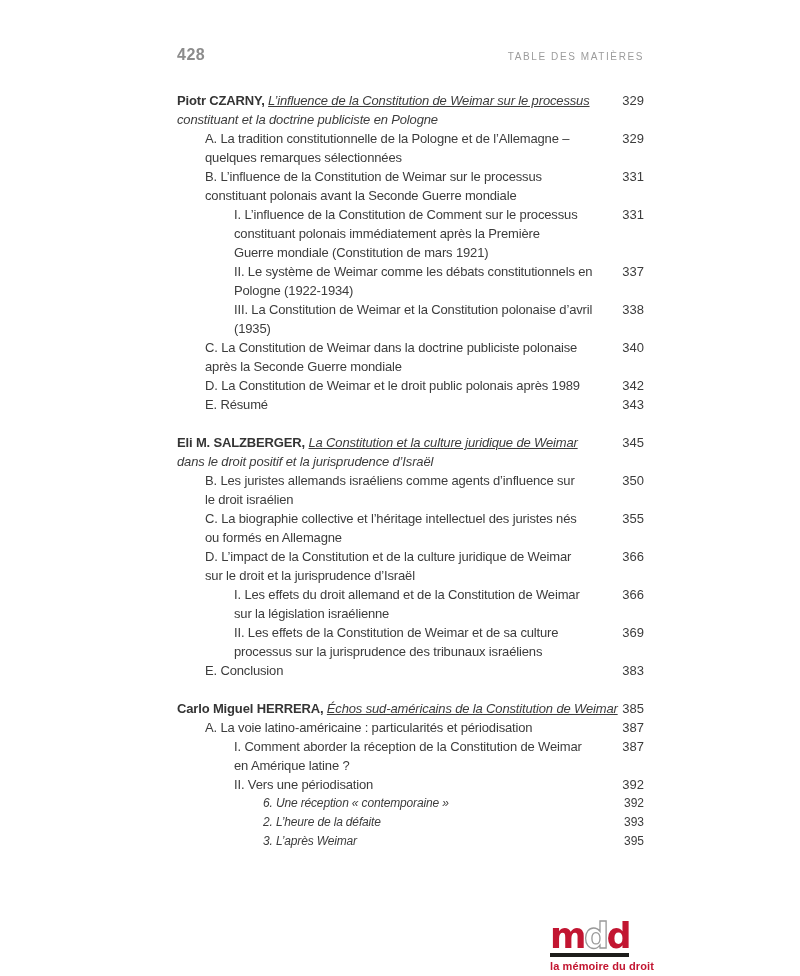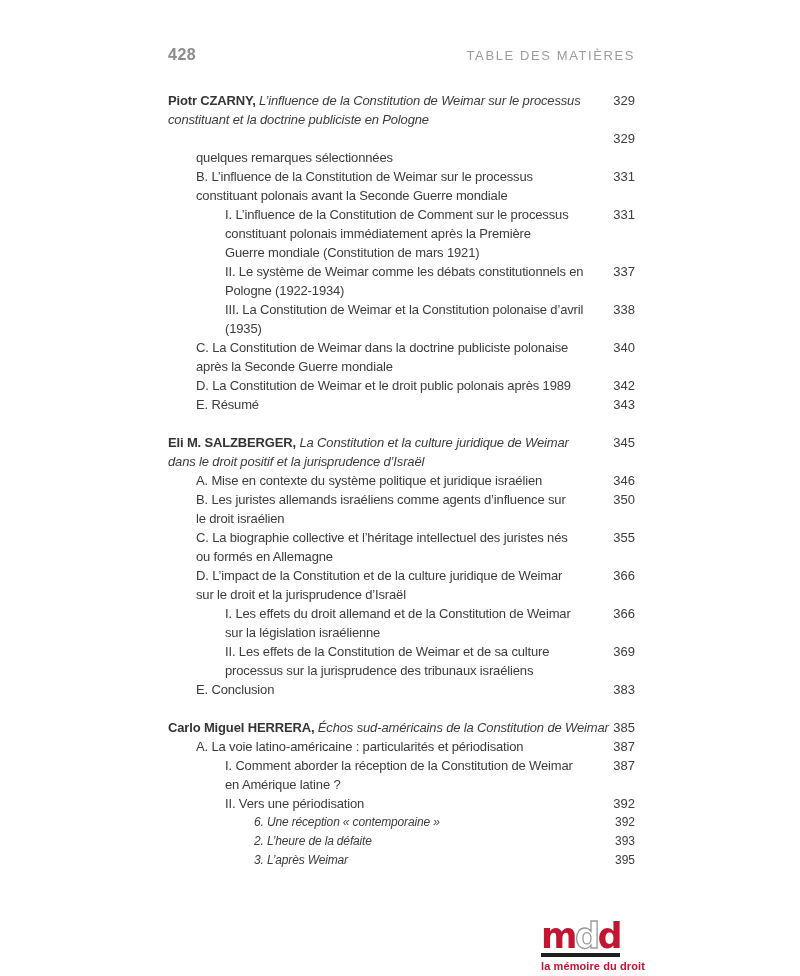--- a/index.html
+++ b/index.html
@@ -3,40 +3,41 @@
 <meta charset="utf-8">
 <style>
   html, body { margin: 0; padding: 0; background: #ffffff; }
   .page {
     position: relative;
     width: 696px;
     height: 976px;
     background: #ffffff;
     overflow: hidden;
     font-family: "Liberation Sans", sans-serif;
+    margin-left: 9px;
   }
 
   
   .running-header {
     position: absolute;
     left: 168px;
     top: 46px;
     width: 467px;
     display: flex;
     justify-content: space-between;
     align-items: baseline;
   }
   .page-number {
     font-size: 16px;
     font-weight: 700;
     color: #8c8c8c;
     letter-spacing: 0.5px;
   }
   .running-title {
-    font-size: 13px;
+    font-size: 10px;
     color: #9c9c9c;
     letter-spacing: 1.6px;
   }
 
   
   .toc {
     position: absolute;
     left: 168px;
     top: 91px;
     width: 467px;
@@ -59,21 +60,21 @@
     font-style: normal;
     font-weight: 400;
     letter-spacing: 0;
   }
   .i0 { padding-left: 0; }
   .i1 { padding-left: 28px; }
   .i2 { padding-left: 57px; }
   .i3 { padding-left: 86px; }
   .author { font-weight: 700; color: #343434; }
   .sep { white-space: pre; }
-  .title { font-style: italic; }
+  .title { font-style: italic; text-decoration: underline; }
   .row.cont .txt { font-style: italic; }
   .row.sub { font-size: 12px; }
   .row.sub .txt { font-style: italic; }
   .row.sub .num { font-size: 12px; }
 
   
   .logo {
     position: absolute;
     right: 76px;
     bottom: 4px;
@@ -115,38 +116,37 @@
 <div class="page">
 
   <div class="running-header">
     <span class="page-number">428</span>
     <span class="running-title">TABLE DES MATIÈRES</span>
   </div>
 
   <div class="toc">
       <div class="row i0"><span class="txt"><span class="author">Piotr CZARNY,</span><span class="sep"> </span><span class="title">L’influence de la Constitution de Weimar sur le processus</span></span><span class="num">329</span></div>
       <div class="row i0 cont"><span class="txt">constituant et la doctrine publiciste en Pologne</span></div>
-      <div class="row i1"><span class="num">329</span></div>
+      <div class="row i1"><span class="txt">A. La tradition constitutionnelle de la Pologne et de l’Allemagne –</span><span class="num">329</span></div>
       <div class="row i1"><span class="txt">quelques remarques sélectionnées</span></div>
       <div class="row i1"><span class="txt">B. L’influence de la Constitution de Weimar sur le processus</span><span class="num">331</span></div>
       <div class="row i1"><span class="txt">constituant polonais avant la Seconde Guerre mondiale</span></div>
       <div class="row i2"><span class="txt">I. L’influence de la Constitution de Comment sur le processus</span><span class="num">331</span></div>
       <div class="row i2"><span class="txt">constituant polonais immédiatement après la Première</span></div>
       <div class="row i2"><span class="txt">Guerre mondiale (Constitution de mars 1921)</span></div>
       <div class="row i2"><span class="txt">II. Le système de Weimar comme les débats constitutionnels en</span><span class="num">337</span></div>
       <div class="row i2"><span class="txt">Pologne (1922-1934)</span></div>
       <div class="row i2"><span class="txt">III. La Constitution de Weimar et la Constitution polonaise d’avril</span><span class="num">338</span></div>
       <div class="row i2"><span class="txt">(1935)</span></div>
       <div class="row i1"><span class="txt">C. La Constitution de Weimar dans la doctrine publiciste polonaise</span><span class="num">340</span></div>
       <div class="row i1"><span class="txt">après la Seconde Guerre mondiale</span></div>
       <div class="row i1"><span class="txt">D. La Constitution de Weimar et le droit public polonais après 1989</span><span class="num">342</span></div>
       <div class="row i1"><span class="txt">E. Résumé</span><span class="num">343</span></div>
       <div class="row i0 gap"><span class="txt"><span class="author">Eli M. SALZBERGER,</span><span class="sep"> </span><span class="title">La Constitution et la culture juridique de Weimar</span></span><span class="num">345</span></div>
       <div class="row i0 cont"><span class="txt">dans le droit positif et la jurisprudence d’Israël</span></div>
-      <div class="row i1"><span class="txt">A. Mise en contexte du système politique et juridique israélien</span><span class="num">346</span></div>
       <div class="row i1"><span class="txt">B. Les juristes allemands israéliens comme agents d’influence sur</span><span class="num">350</span></div>
       <div class="row i1"><span class="txt">le droit israélien</span></div>
       <div class="row i1"><span class="txt">C. La biographie collective et l’héritage intellectuel des juristes nés</span><span class="num">355</span></div>
       <div class="row i1"><span class="txt">ou formés en Allemagne</span></div>
       <div class="row i1"><span class="txt">D. L’impact de la Constitution et de la culture juridique de Weimar</span><span class="num">366</span></div>
       <div class="row i1"><span class="txt">sur le droit et la jurisprudence d’Israël</span></div>
       <div class="row i2"><span class="txt">I. Les effets du droit allemand et de la Constitution de Weimar</span><span class="num">366</span></div>
       <div class="row i2"><span class="txt">sur la législation israélienne</span></div>
       <div class="row i2"><span class="txt">II. Les effets de la Constitution de Weimar et de sa culture</span><span class="num">369</span></div>
       <div class="row i2"><span class="txt">processus sur la jurisprudence des tribunaux israéliens</span></div>

